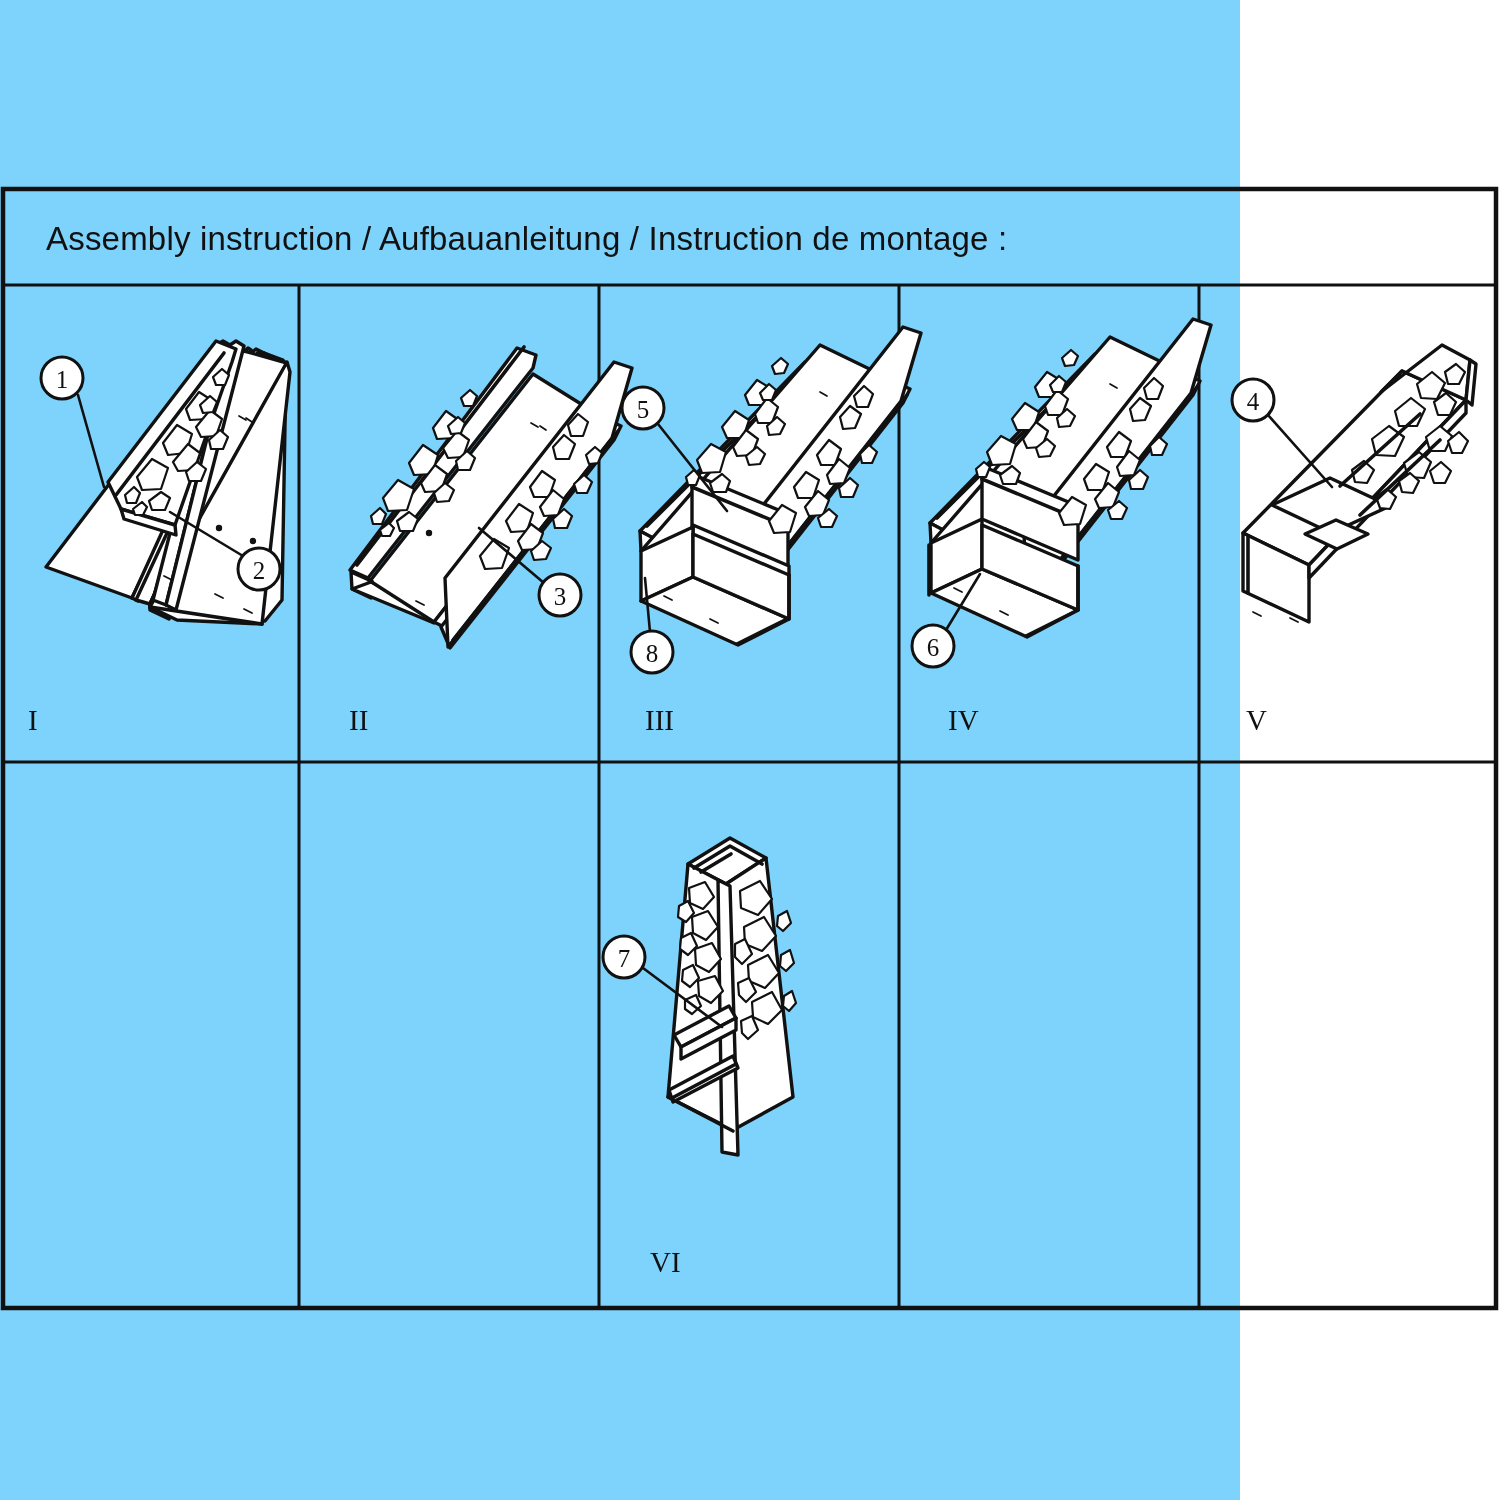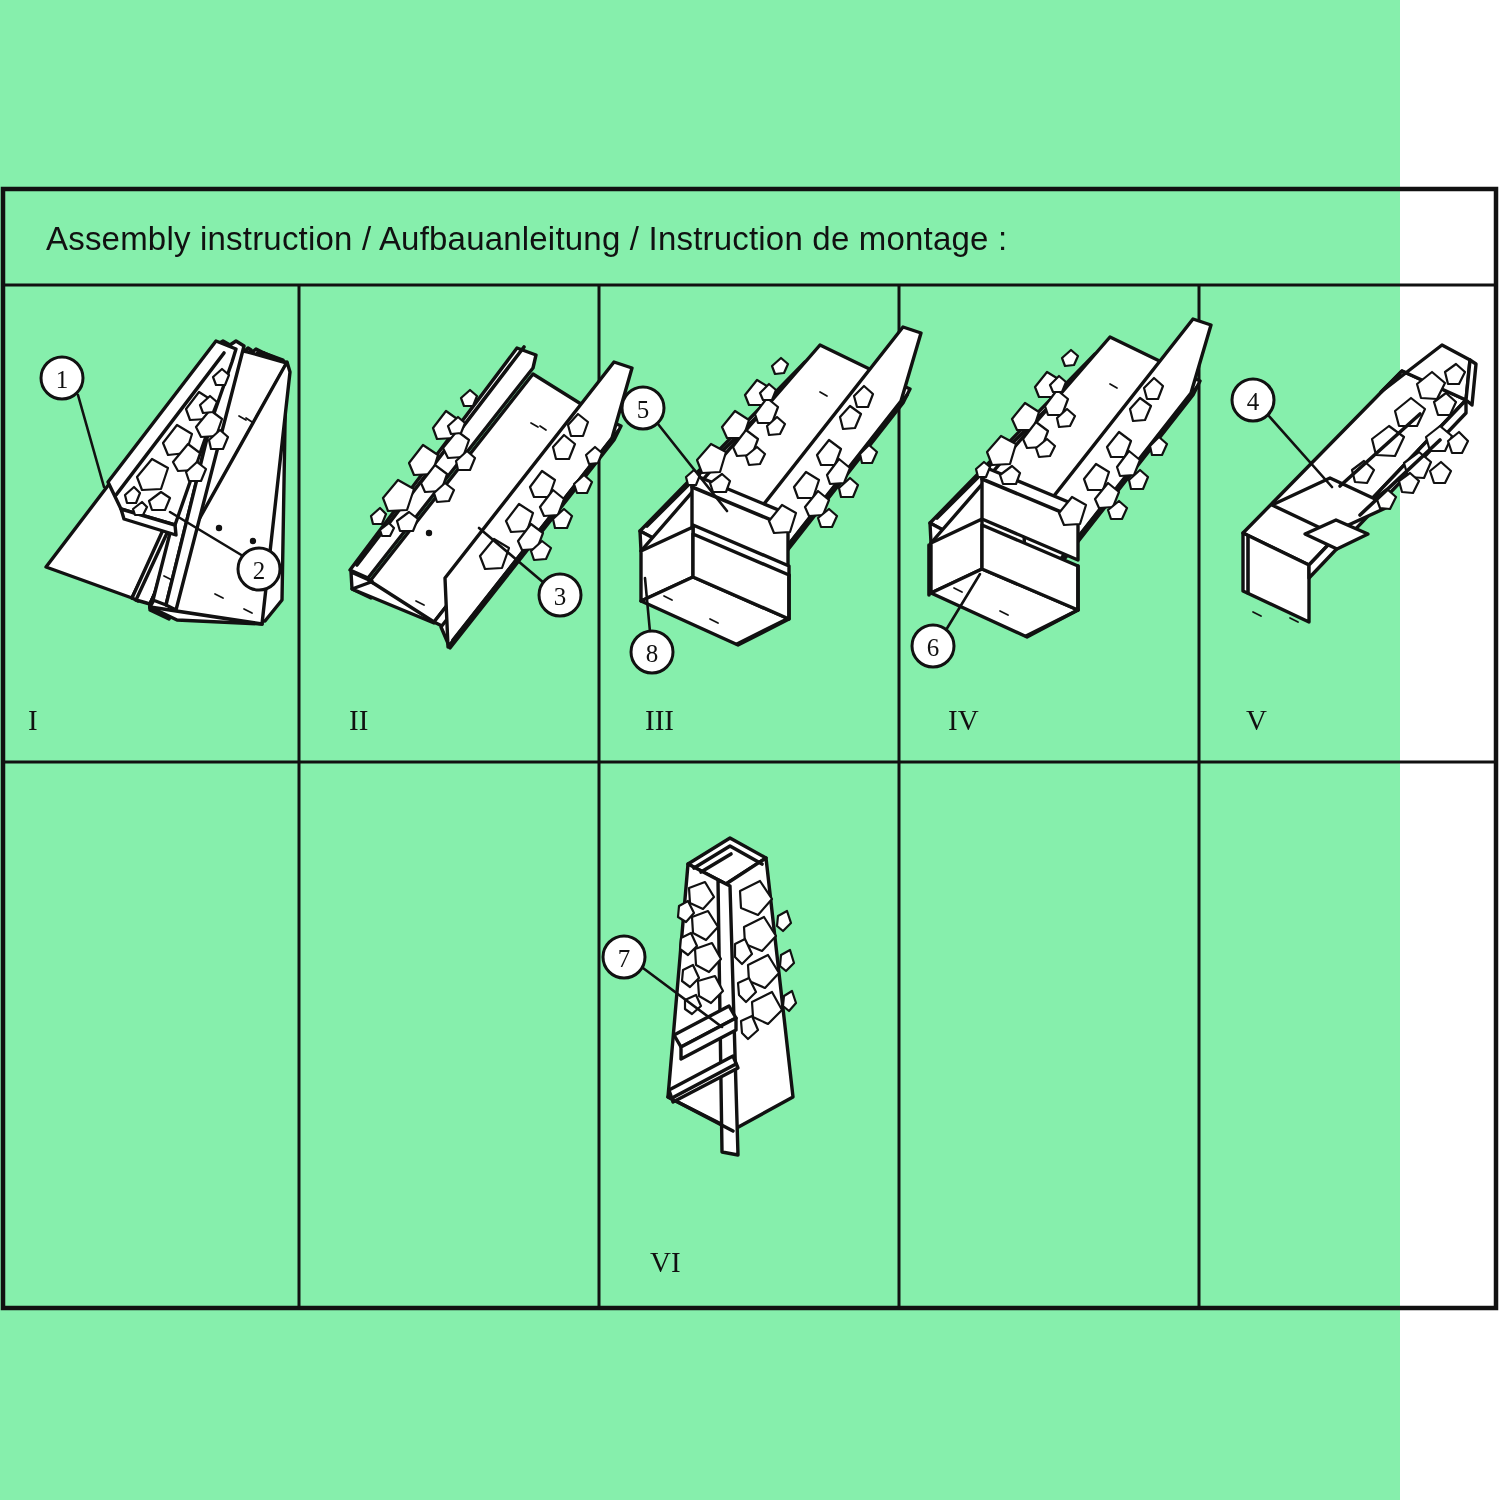--- a/index.html
+++ b/index.html
@@ -8,23 +8,23 @@
     background: #ffffff;
   }
   body {
     width: 1500px;
     height: 1500px;
     font-family: "Liberation Sans", sans-serif;
     overflow: hidden;
   }
   #sheet {
     position: relative;
-    width: 1400px;
+    width: 1240px;
     height: 1500px;
-    background: #86efac;
+    background: #7dd3fc;
   }
   svg.figure {
     position: absolute;
     top: 0;
     left: 0;
     width: 1500px;
     height: 1500px;
   }
   .frame-line {
     stroke: #111111;

